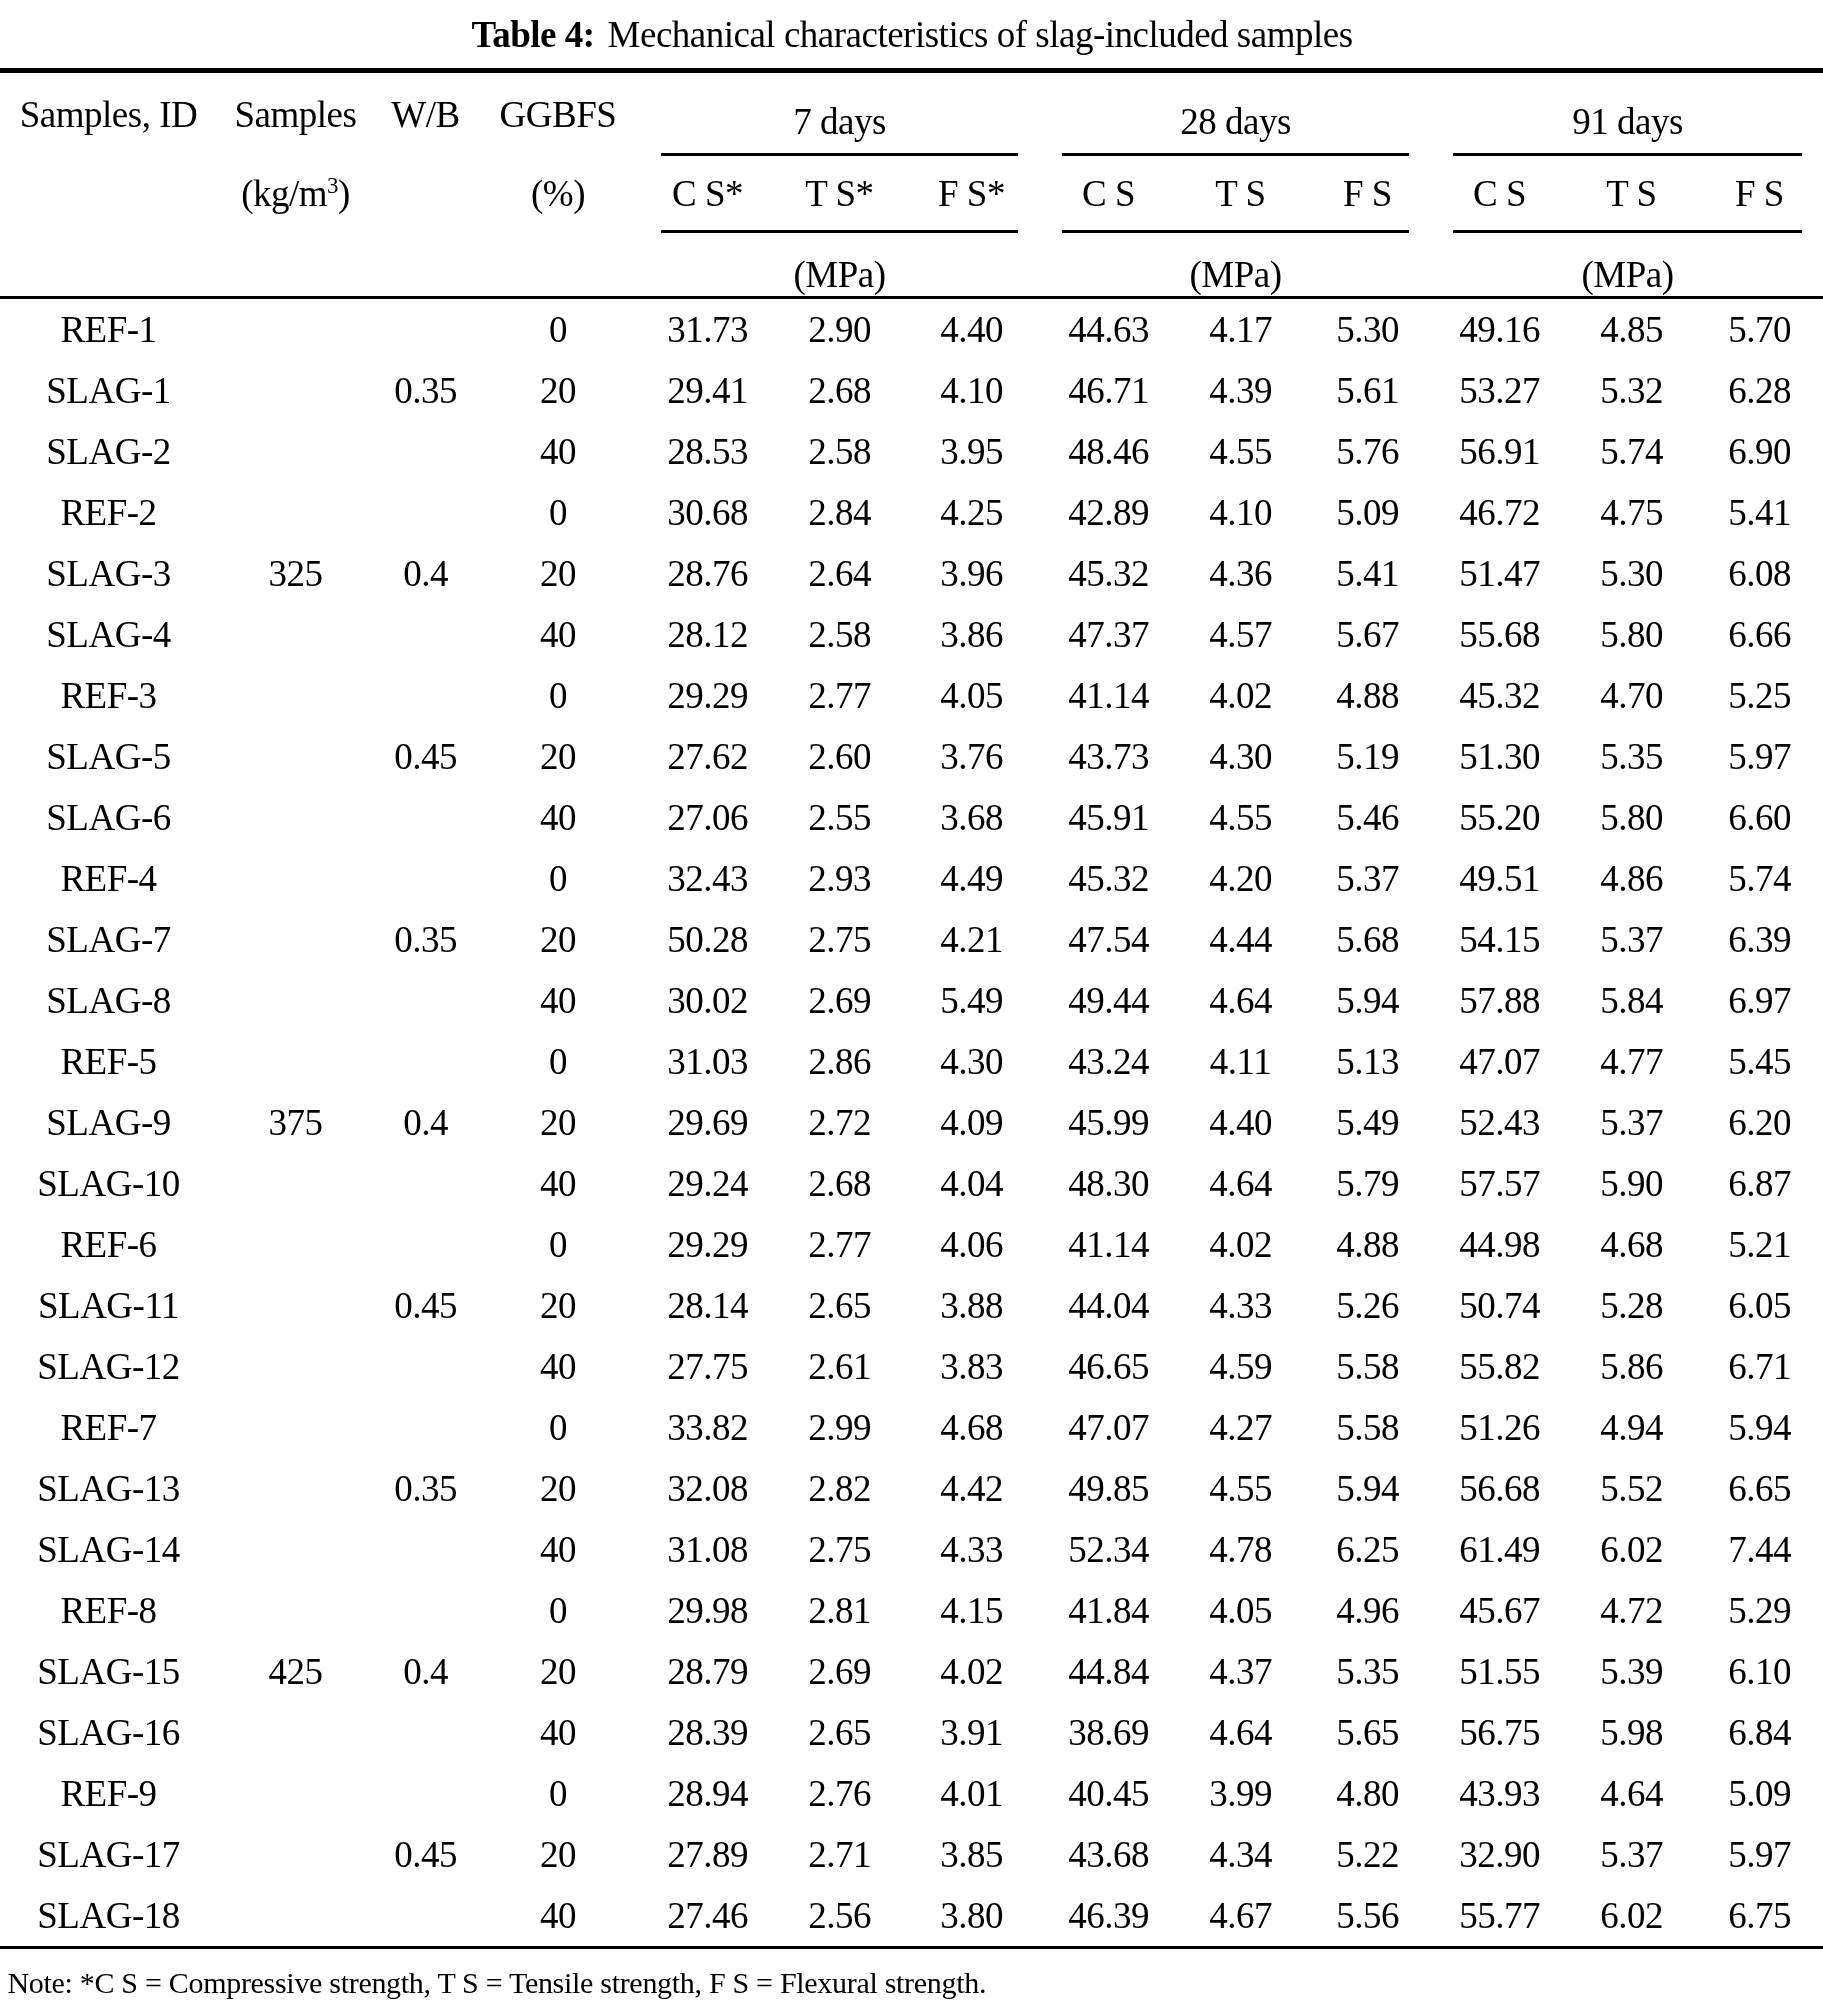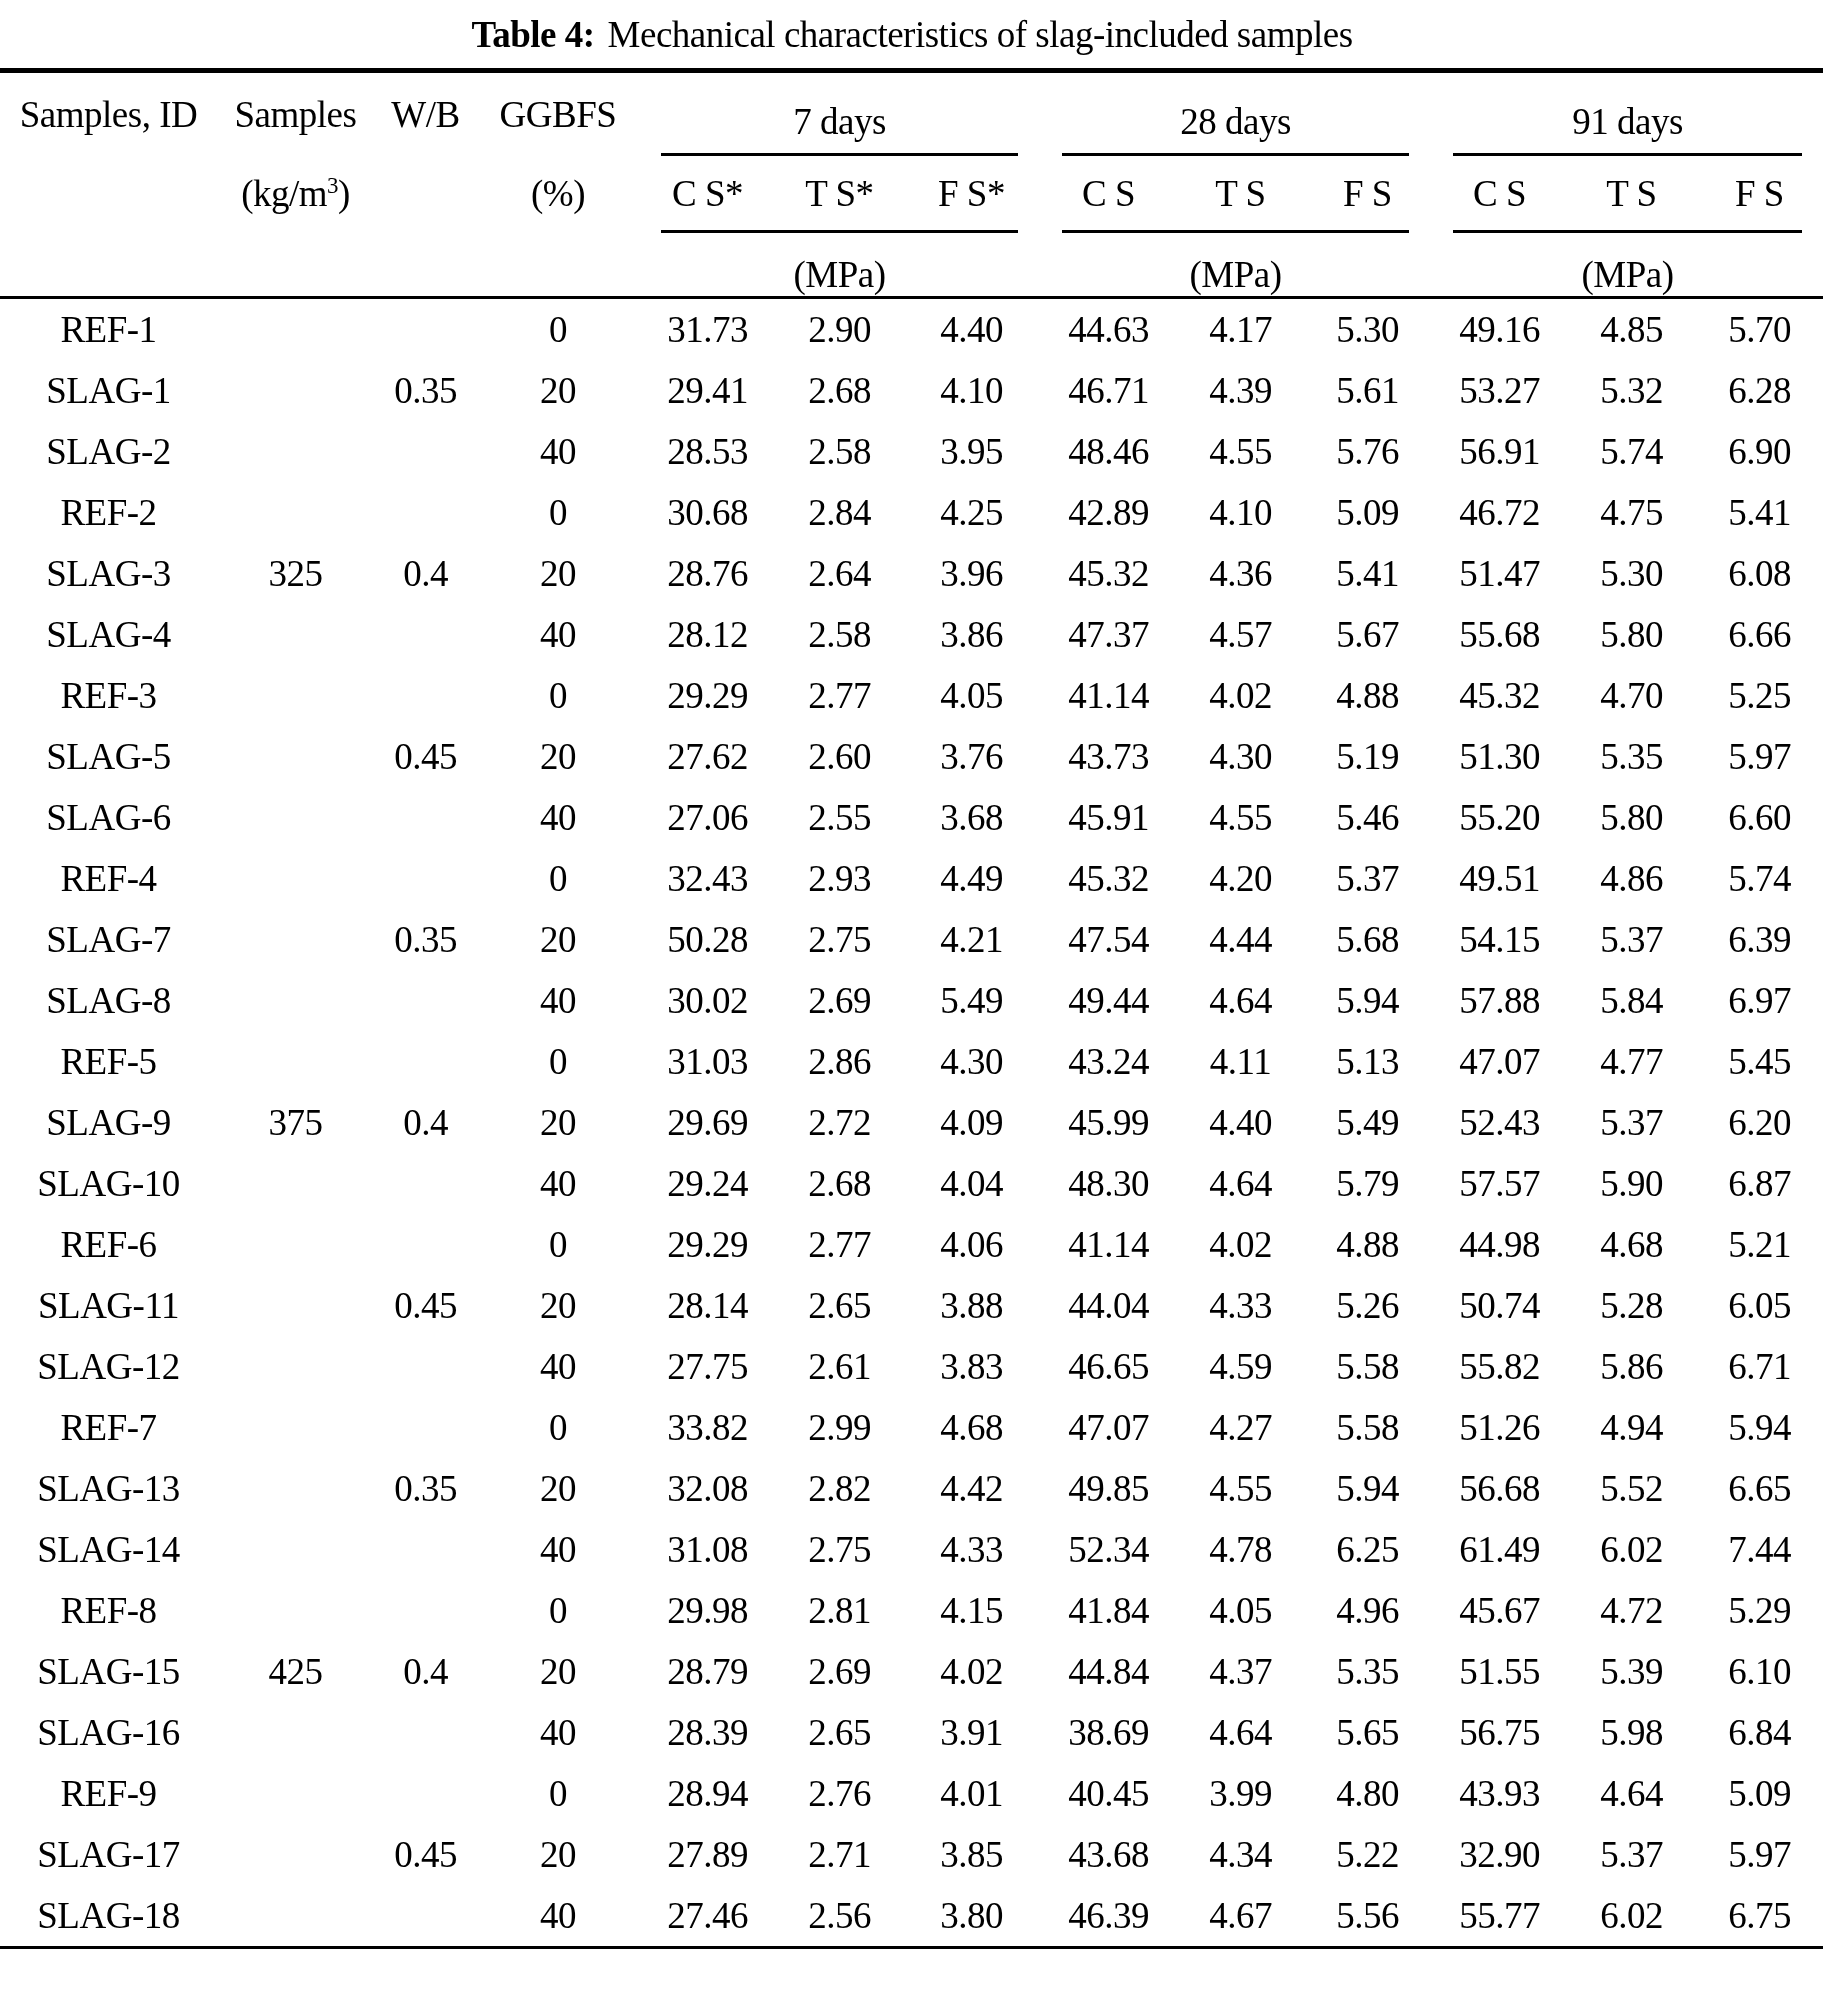--- a/index.html
+++ b/index.html
@@ -522,15 +522,16 @@
           <td>46.39</td>
           <td>4.67</td>
           <td>5.56</td>
           <td>55.77</td>
           <td>6.02</td>
           <td>6.75</td>
         </tr>
       </tbody>
   </table>
 
+  <div class="note">Note: *C S = Compressive strength, T S = Tensile strength, F S = Flexural strength.</div>
 
 </div>
 
 
 </body></html>

